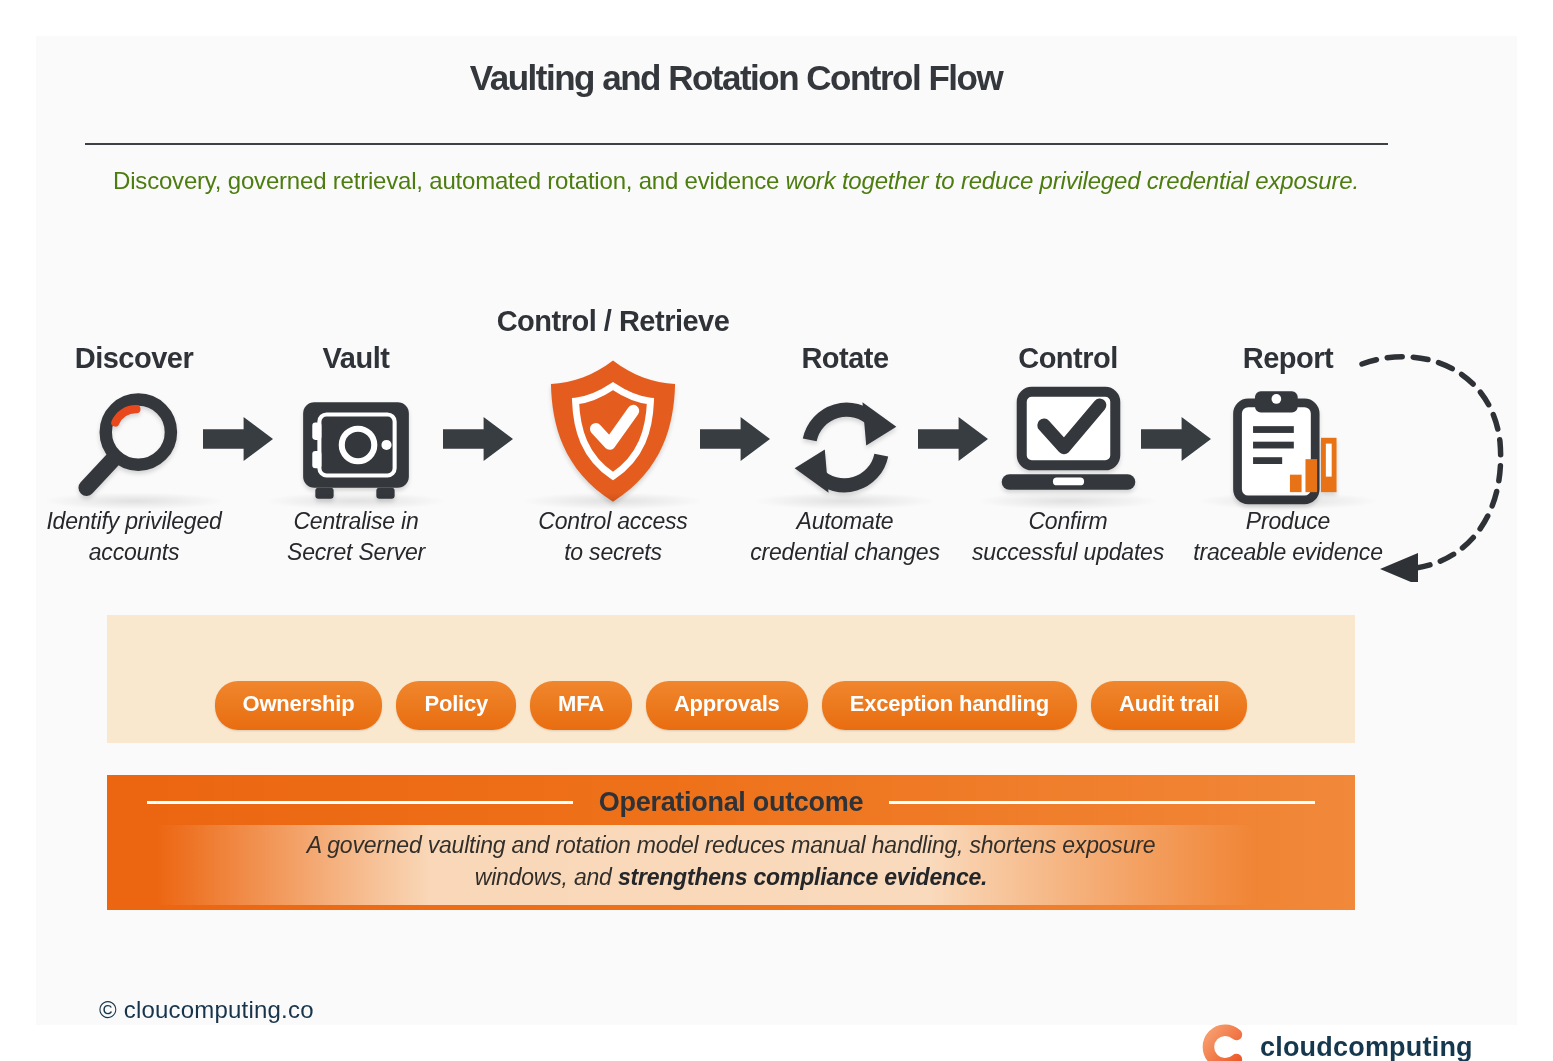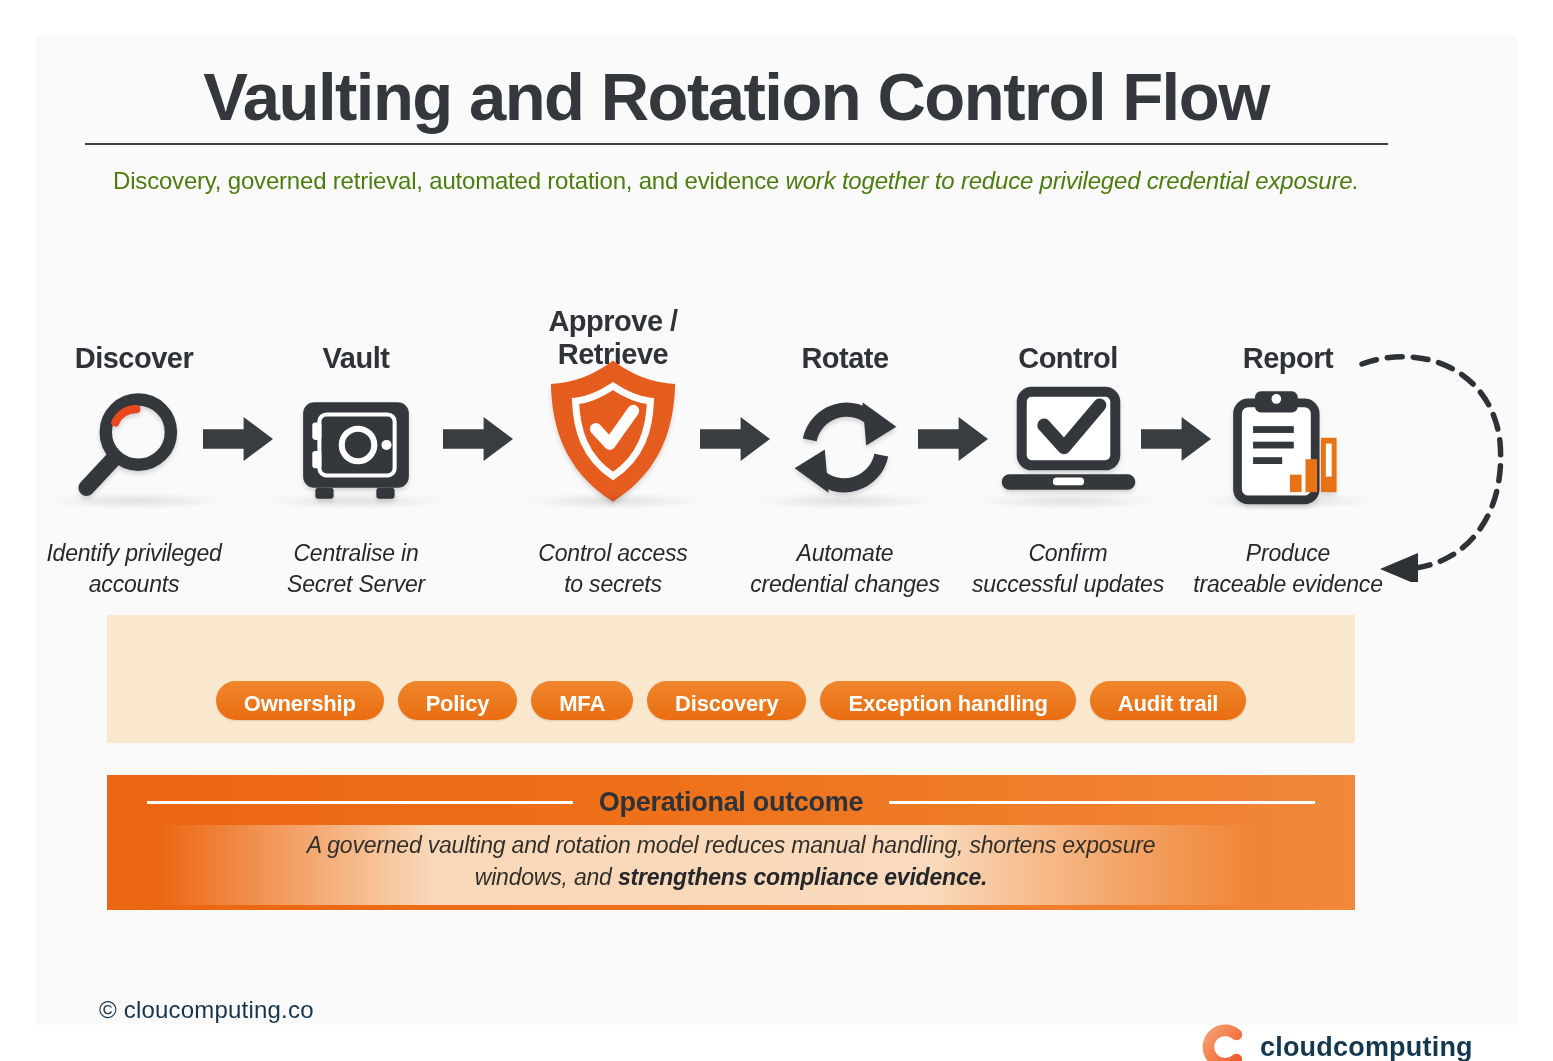--- a/index.html
+++ b/index.html
@@ -5,21 +5,21 @@
   html,body{margin:0;padding:0;background:#ffffff;}
   #canvas{
     position:relative;width:1553px;height:1061px;background:#ffffff;overflow:hidden;
     font-family:"Liberation Sans","DejaVu Sans",sans-serif;color:#34383C;
   }
   #sheet{position:absolute;left:36px;top:36px;right:36px;bottom:36px;background:#fafafb;}
 
   
   .page-title{
     position:absolute;left:36px;top:58px;width:1400px;text-align:center;
-    font-size:67px;font-weight:700;letter-spacing:-1.5px;color:#34383C;
+    font-size:35px;font-weight:700;letter-spacing:-1.5px;color:#34383C;
   }
   .title-rule{position:absolute;left:85px;top:143px;width:1303px;height:2px;background:#3d4145;}
   .subtitle{
     position:absolute;left:36px;top:167px;width:1400px;text-align:center;
     font-size:24px;color:#4d7c0f;letter-spacing:-0.2px;
   }
   .subtitle .em{font-style:italic;}
 
   
   .step{position:absolute;top:342px;width:230px;}
@@ -29,40 +29,40 @@
   .step.s3 .step-label{top:-37px;}
   .icon-wrap{position:absolute;top:45px;width:100%;height:120px;display:flex;align-items:center;justify-content:center;}
   .step.s3 .icon-wrap{top:12px;height:152px;}
   .icon-wrap svg{filter:drop-shadow(0 3px 2px rgba(0,0,0,0.15));}
   .ground-shadow{
     position:absolute;top:150px;left:50%;transform:translateX(-50%);
     width:190px;height:18px;border-radius:50%;
     background:radial-gradient(ellipse at center, rgba(0,0,0,0.10) 0%, rgba(0,0,0,0.0) 68%);
   }
   .step-caption{
-    position:absolute;top:196px;width:100%;text-align:center;
+    position:absolute;top:164px;width:100%;text-align:center;
     font-size:23px;font-style:italic;color:#26282B;line-height:31px;white-space:pre-line;letter-spacing:-0.2px;
   }
 
   .flow-arrow{
     position:absolute;top:417px;width:70px;height:44px;background:#383D42;
     clip-path:polygon(0% 28%, 58% 28%, 58% 0%, 100% 50%, 58% 100%, 58% 72%, 0% 72%);
   }
   .fa1{left:203px}.fa2{left:443px}.fa3{left:700px}.fa4{left:918px}.fa5{left:1141px}
 
   .loop-arc{position:absolute;left:1352px;top:342px;}
 
   
   .gov-band{position:absolute;left:107px;top:615px;width:1248px;height:128px;background:#F9E7CE;}
   .band-title-row{display:flex;align-items:center;margin-top:17px;}
   .gov-band .band-line{flex:1;height:3px;background:#26292D;}
   .band-title{font-size:27px;font-weight:700;color:#26292D;margin:0 26px;white-space:nowrap;letter-spacing:-0.3px;}
   .pill-row{position:absolute;left:0;top:66px;width:100%;display:flex;justify-content:center;gap:14px;}
   .pill{
-    height:39px;line-height:46px;padding:0 28px;border-radius:23px;
+    height:49px;line-height:46px;padding:0 28px;border-radius:23px;
     background:linear-gradient(180deg,#F0862D 0%,#E96D10 100%);
     color:#ffffff;font-size:22px;font-weight:700;white-space:nowrap;letter-spacing:-0.2px;
     box-shadow:0 1px 2px rgba(0,0,0,0.12);
   }
 
   
   .outcome-band{position:absolute;left:107px;top:775px;width:1248px;height:135px;
     background:linear-gradient(90deg,#EC6511 0%,#EE7119 45%,#F1883A 100%);}
   .outcome-stripe{position:absolute;left:0;top:50px;width:100%;height:80px;
     background:linear-gradient(90deg, rgba(250,224,197,0) 4%, rgba(250,224,197,0.93) 26%, rgba(250,223,196,0.95) 66%, rgba(250,224,197,0) 92%);}
@@ -120,21 +120,21 @@
         <rect x="20" y="96" width="18" height="11" rx="3" fill="#34383D"></rect>
         <rect x="80" y="96" width="18" height="11" rx="3" fill="#34383D"></rect>
       </svg>
     </div>
     <div class="ground-shadow"></div>
     <div class="step-caption">Centralise in
 Secret Server</div>
   </div>
 
   <div class="step s3">
-    <div class="step-label">Approve / Retrieve</div>
+    <div class="step-label">Control / Retrieve</div>
     <div class="icon-wrap">
       <svg width="146" height="152" viewBox="0 0 132 142">
         <path d="M66 6 C 84 20 104 27 124 28 C 123 66 113 108 66 138 C 19 108 9 66 8 28 C 28 27 48 20 66 6 Z" fill="#E55D1E"></path>
         <path d="M66 30 C 78 38 91 43 101 44 C 100 70 93 96 66 114 C 39 96 32 70 31 44 C 41 43 54 38 66 30 Z" fill="none" stroke="#ffffff" stroke-width="6.5"></path>
         <path d="M50 70 L63 84 L85 53" fill="none" stroke="#ffffff" stroke-width="11" stroke-linecap="round" stroke-linejoin="round"></path>
       </svg>
     </div>
     <div class="ground-shadow"></div>
     <div class="step-caption">Control access
 to secrets</div>
@@ -200,21 +200,21 @@
   <svg class="loop-arc" width="170" height="240" viewBox="0 0 170 240">
     <path d="M10 22 C 70 0 140 28 148 100 C 154 170 118 218 64 226" fill="none" stroke="#2E3236" stroke-width="5.5" stroke-dasharray="15 11" stroke-linecap="round"></path>
     <polygon points="66,211 28,227 66,243" fill="#2E3236"></polygon>
   </svg>
 
   <div class="gov-band">
     <div class="pill-row">
       <span class="pill">Ownership</span>
       <span class="pill">Policy</span>
       <span class="pill">MFA</span>
-      <span class="pill">Discovery</span>
+      <span class="pill">Approvals</span>
       <span class="pill">Exception handling</span>
       <span class="pill">Audit trail</span>
     </div>
   </div>
 
   <div class="outcome-band">
     <div class="outcome-stripe"></div>
     <div class="band-title-row">
       <div class="band-line"></div>
       <div class="band-title">Operational outcome</div>

